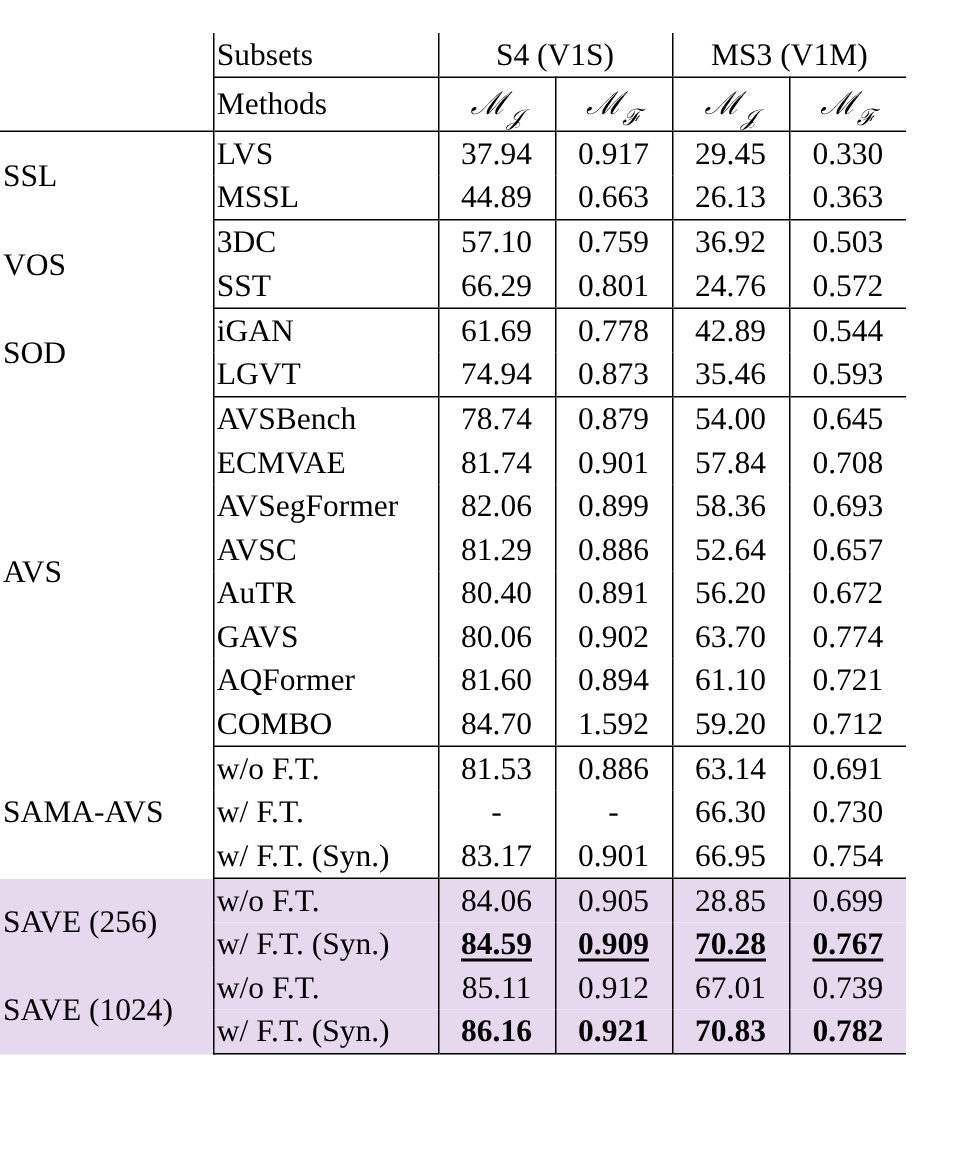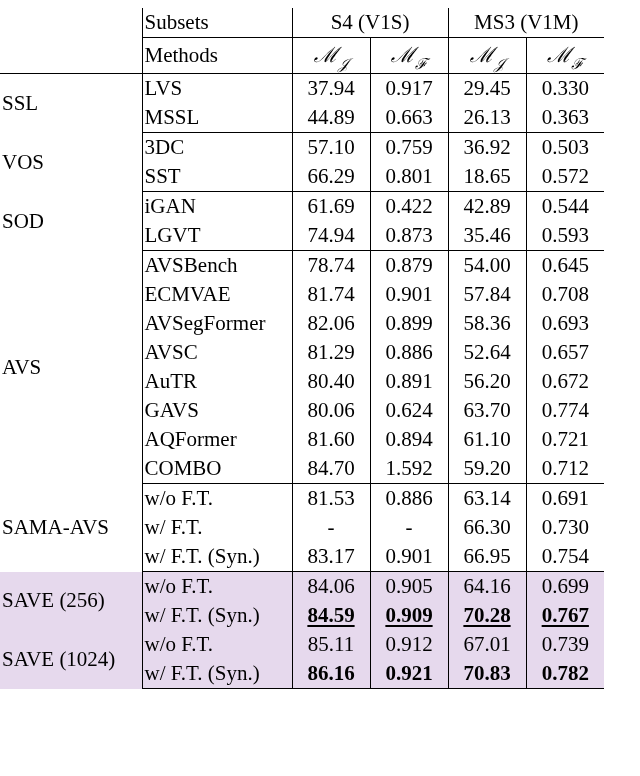--- a/index.html
+++ b/index.html
@@ -5,21 +5,21 @@
   html, body {
     margin: 0;
     padding: 0;
     background: #ffffff;
     font-family: "Times New Roman", Times, serif;
     font-size: 21px;
     color: #000;
   }
   .wrap {
     width: 576px;
-    padding: 8px 0 12px 0;
+    padding: 22px 0 12px 0;
     box-sizing: border-box;
   }
   table {
     border-collapse: collapse;
     width: 100%;
     table-layout: fixed;
   }
   td, th {
     padding: 2px 2px;
     vertical-align: middle;
@@ -93,28 +93,28 @@
           <td class="vl-left method-cell">3DC</td>
           <td class="vl-left num">57.10</td>
           <td class="vl-left num">0.759</td>
           <td class="vl-left num">36.92</td>
           <td class="vl-left num">0.503</td>
         </tr>
         <tr class="hr-full">
           <td class="vl-left method-cell">SST</td>
           <td class="vl-left num">66.29</td>
           <td class="vl-left num">0.801</td>
-          <td class="vl-left num">18.65</td>
+          <td class="vl-left num">24.76</td>
           <td class="vl-left num">0.572</td>
         </tr>
         <tr>
           <td class="cat-cell" rowspan="2">SOD</td>
           <td class="vl-left method-cell">iGAN</td>
           <td class="vl-left num">61.69</td>
-          <td class="vl-left num">0.422</td>
+          <td class="vl-left num">0.778</td>
           <td class="vl-left num">42.89</td>
           <td class="vl-left num">0.544</td>
         </tr>
         <tr class="hr-full">
           <td class="vl-left method-cell">LGVT</td>
           <td class="vl-left num">74.94</td>
           <td class="vl-left num">0.873</td>
           <td class="vl-left num">35.46</td>
           <td class="vl-left num">0.593</td>
         </tr>
@@ -150,21 +150,21 @@
         <tr>
           <td class="vl-left method-cell">AuTR</td>
           <td class="vl-left num">80.40</td>
           <td class="vl-left num">0.891</td>
           <td class="vl-left num">56.20</td>
           <td class="vl-left num">0.672</td>
         </tr>
         <tr>
           <td class="vl-left method-cell">GAVS</td>
           <td class="vl-left num">80.06</td>
-          <td class="vl-left num">0.624</td>
+          <td class="vl-left num">0.902</td>
           <td class="vl-left num">63.70</td>
           <td class="vl-left num">0.774</td>
         </tr>
         <tr>
           <td class="vl-left method-cell">AQFormer</td>
           <td class="vl-left num">81.60</td>
           <td class="vl-left num">0.894</td>
           <td class="vl-left num">61.10</td>
           <td class="vl-left num">0.721</td>
         </tr>
@@ -195,21 +195,21 @@
           <td class="vl-left num">83.17</td>
           <td class="vl-left num">0.901</td>
           <td class="vl-left num">66.95</td>
           <td class="vl-left num">0.754</td>
         </tr>
         <tr class="hl">
           <td class="cat-cell" rowspan="2">SAVE (256)</td>
           <td class="vl-left method-cell">w/o F.T.</td>
           <td class="vl-left num">84.06</td>
           <td class="vl-left num">0.905</td>
-          <td class="vl-left num">64.16</td>
+          <td class="vl-left num">28.85</td>
           <td class="vl-left num">0.699</td>
         </tr>
         <tr class="hl">
           <td class="vl-left method-cell">w/ F.T. (Syn.)</td>
           <td class="vl-left num under">84.59</td>
           <td class="vl-left num under">0.909</td>
           <td class="vl-left num under">70.28</td>
           <td class="vl-left num under">0.767</td>
         </tr>
         <tr class="hl">

